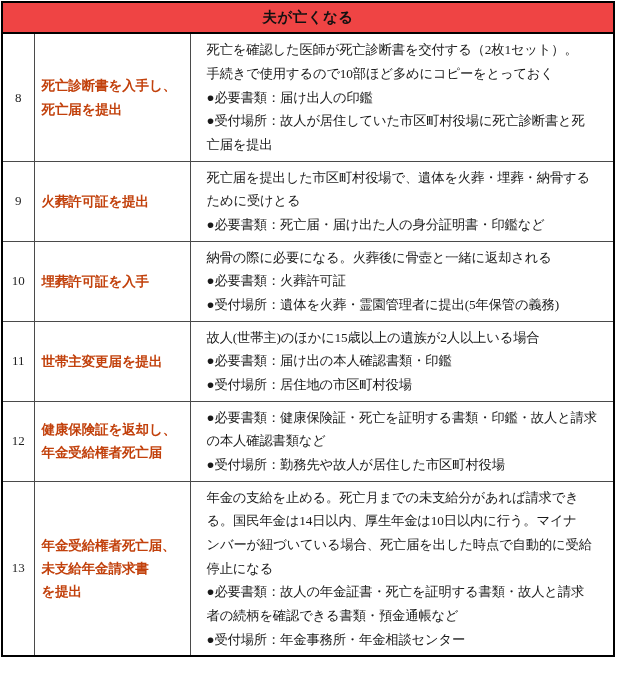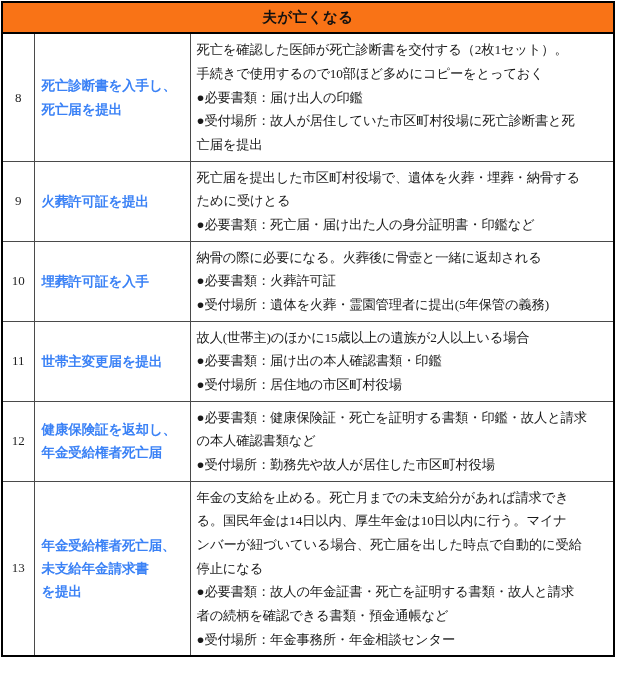--- a/index.html
+++ b/index.html
@@ -30,21 +30,21 @@
     table-layout: fixed;
     border: 2px solid #000000;
     background: #ffffff;
   }
 
   col.c-num   { width: 32px; }
   col.c-title { width: 156px; }
   col.c-body  { width: 424px; }
 
   tr.section-row > td {
-    background: #f97316;
+    background: #ef4444;
     border: 2px solid #000000;
     border-left: none;
     border-right: none;
     text-align: center;
     font-weight: bold;
     font-size: 14.5px;
     line-height: 1.55;
     padding: 3px 0 4px 0;
     font-family: "Liberation Sans", "DejaVu Sans", sans-serif;
     letter-spacing: 0.4px;
@@ -65,28 +65,28 @@
     border-left: none;
     padding: 2px 1px;
   }
 
   td.title-cell {
     font-weight: bold;
     font-size: 13.5px;
     line-height: 1.72;
     padding: 4px 4px 4px 7px;
     font-family: "Liberation Sans", "DejaVu Sans", sans-serif;
-    color: #3b82f6;
+    color: #c2410c;
     letter-spacing: -0.1px;
   }
 
   td.body-cell {
     font-size: 13.3px;
     line-height: 1.78;
-    padding: 4px 3px 4px 6px;
+    padding: 4px 3px 4px 16px;
     vertical-align: top;
     font-family: "Liberation Serif", "DejaVu Serif", serif;
     color: #1a1a1a;
     border-right: none;
     letter-spacing: -0.15px;
   }
 
   .body-line {
     display: block;
     white-space: nowrap;

